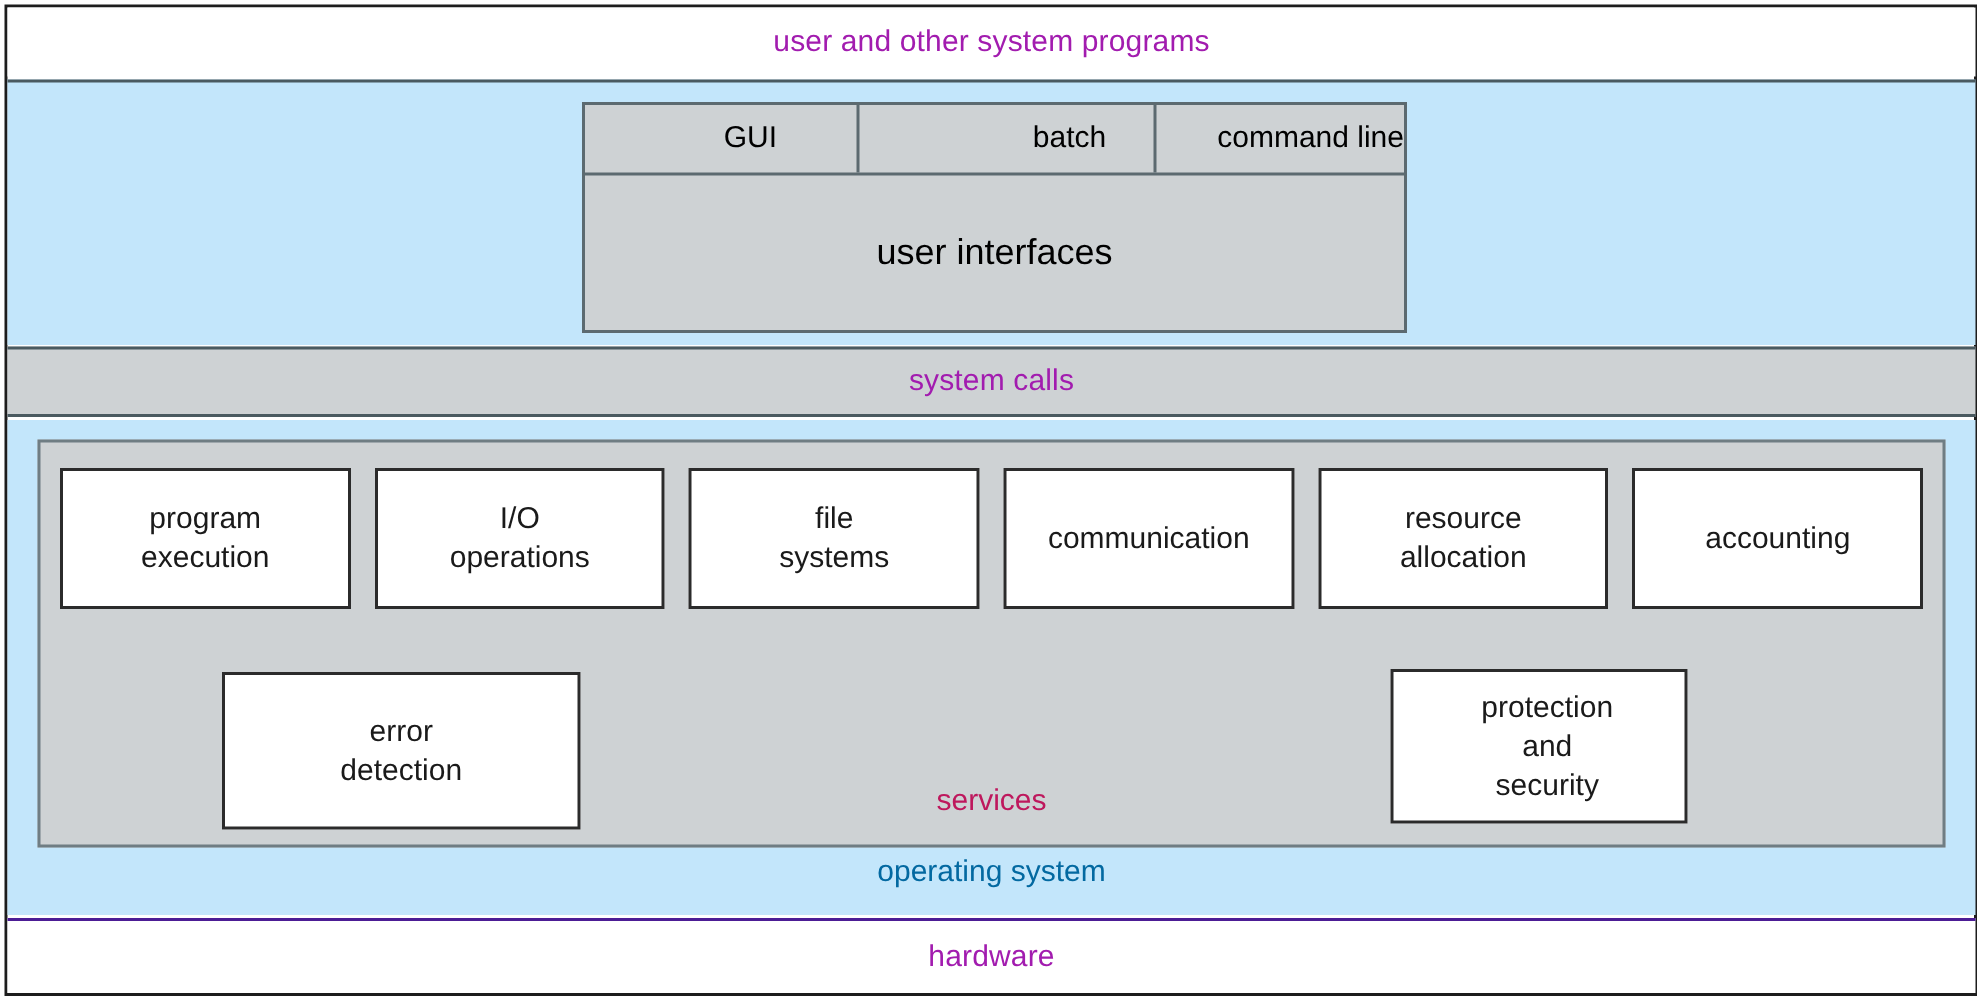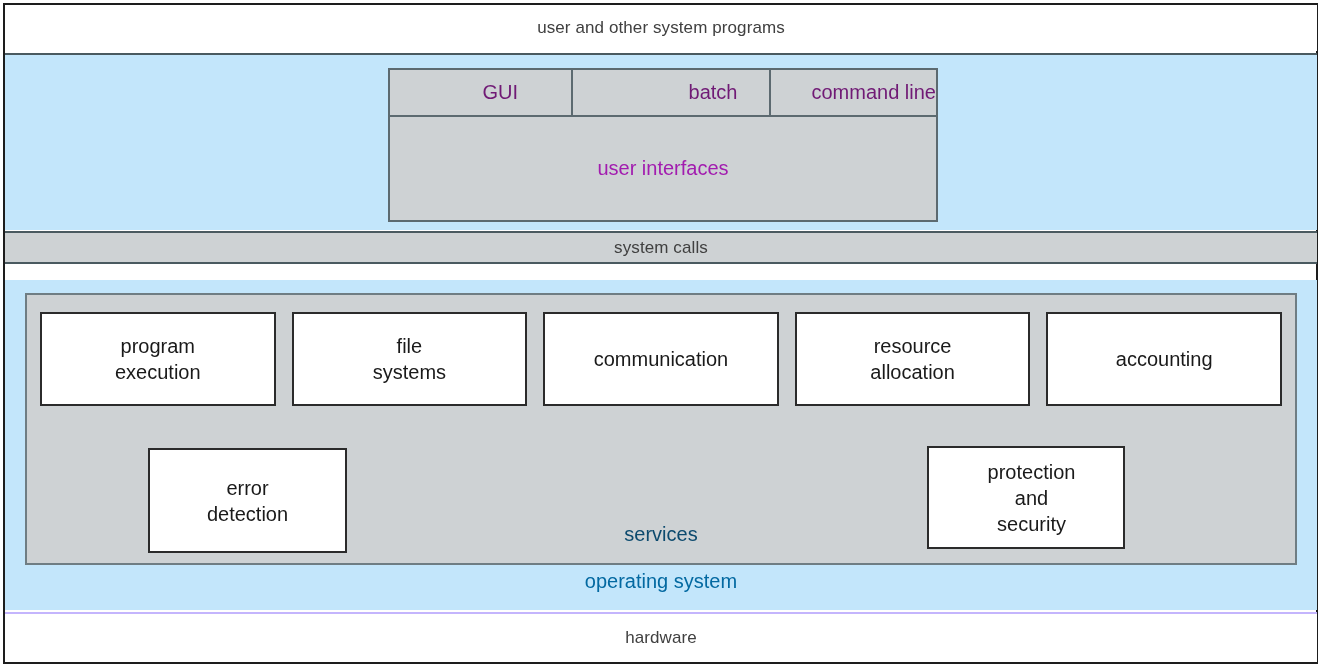--- a/index.html
+++ b/index.html
@@ -34,43 +34,43 @@
   .band {
     position: absolute;
     left: 5px;
     width: 1312px;
     box-sizing: border-box;
     display: flex;
     align-items: center;
     justify-content: center;
   }
   .band-label {
-    font-size: 17px;
-    color: #404040;
+    font-size: 20px;
+    color: #a21caf;
     letter-spacing: 0.1px;
     white-space: nowrap;
   }
 
   .band-user-programs {
     top: 5px;
     height: 46px;
     background: #ffffff;
   }
 
   .band-blue-upper {
     top: 53px;
     height: 177px;
     background: #c3e6fb;
     border-top: 2px solid #4a5a60;
     justify-content: flex-start;
   }
 
   .band-syscalls {
     top: 231px;
-    height: 33px;
+    height: 47px;
     background: #ced2d4;
     border-top: 2px solid #4a5a60;
     border-bottom: 2px solid #4a5a60;
   }
 
   .band-blue-lower {
     top: 280px;
     height: 330px;
     background: #c3e6fb;
     justify-content: flex-start;
@@ -84,21 +84,21 @@
     width: 1322px;
     text-align: center;
     font-size: 20px;
     color: #0369a1;
   }
 
   .band-hardware {
     top: 612px;
     height: 50px;
     background: #ffffff;
-    border-top: 2px solid #c4b5fd;
+    border-top: 2px solid #4c1d95;
   }
 
   
   .ui-box {
     position: absolute;
     left: 388px;
     top: 68px;
     width: 550px;
     height: 154px;
     background: #ced2d4;
@@ -113,61 +113,61 @@
     height: 47px;
     display: flex;
     border-bottom: 2px solid #5c6a70;
     box-sizing: border-box;
   }
   .ui-cell {
     display: flex;
     align-items: center;
     justify-content: center;
     font-size: 20px;
-    color: #701a75;
+    color: #000000;
     box-sizing: border-box;
     white-space: nowrap;
     margin-left: 40px;
   }
   .ui-cell.c1 { width: 175px; border-right: 2px solid #5c6a70; }
   .ui-cell.c2 { width: 185px; border-right: 2px solid #5c6a70; padding-left: 44px; }
   .ui-cell.c3 { flex: 1; }
 
   .ui-bottom {
     position: absolute;
     left: 0;
     top: 47px;
     right: 0;
     bottom: 0;
     display: flex;
     align-items: center;
     justify-content: center;
-    font-size: 20px;
-    color: #a21caf;
+    font-size: 24px;
+    color: #000000;
   }
 
   
   .services-panel {
     position: absolute;
     left: 25px;
     top: 293px;
     width: 1272px;
     height: 272px;
     background: #ced2d4;
     border: 2px solid #6f7d83;
     box-sizing: border-box;
   }
   .services-label {
     position: absolute;
     left: 0;
     right: 0;
     top: 228px;
     text-align: center;
     font-size: 20px;
-    color: #0c4a6e;
+    color: #be185d;
   }
 
   
   .svc-row {
     position: absolute;
     left: 13px;
     top: 17px;
     width: 1242px;
     height: 94px;
     display: flex;
@@ -197,21 +197,21 @@
     align-items: center;
     justify-content: center;
     text-align: center;
     font-size: 20px;
     line-height: 1.30;
     color: #1a1a1a;
   }
   .box-error {
     left: 121px;
     top: 153px;
-    width: 199px;
+    width: 239px;
     height: 105px;
   }
   .box-protection {
     left: 900px;
     top: 151px;
     width: 198px;
     height: 103px;
     padding-left: 11px;
   }
 </style>
@@ -239,20 +239,21 @@
 
   <div class="band band-syscalls">
     <span class="band-label">system calls</span>
   </div>
 
   <div class="band band-blue-lower"></div>
 
   <div class="services-panel">
     <div class="svc-row">
       <div class="svc-box">program<br>execution</div>
+      <div class="svc-box">I/O<br>operations</div>
       <div class="svc-box">file<br>systems</div>
       <div class="svc-box">communication</div>
       <div class="svc-box">resource<br>allocation</div>
       <div class="svc-box">accounting</div>
     </div>
 
     <div class="svc-box-abs box-error">error<br>detection</div>
     <div class="svc-box-abs box-protection">protection<br>and<br>security</div>
 
     <div class="services-label">services</div>

